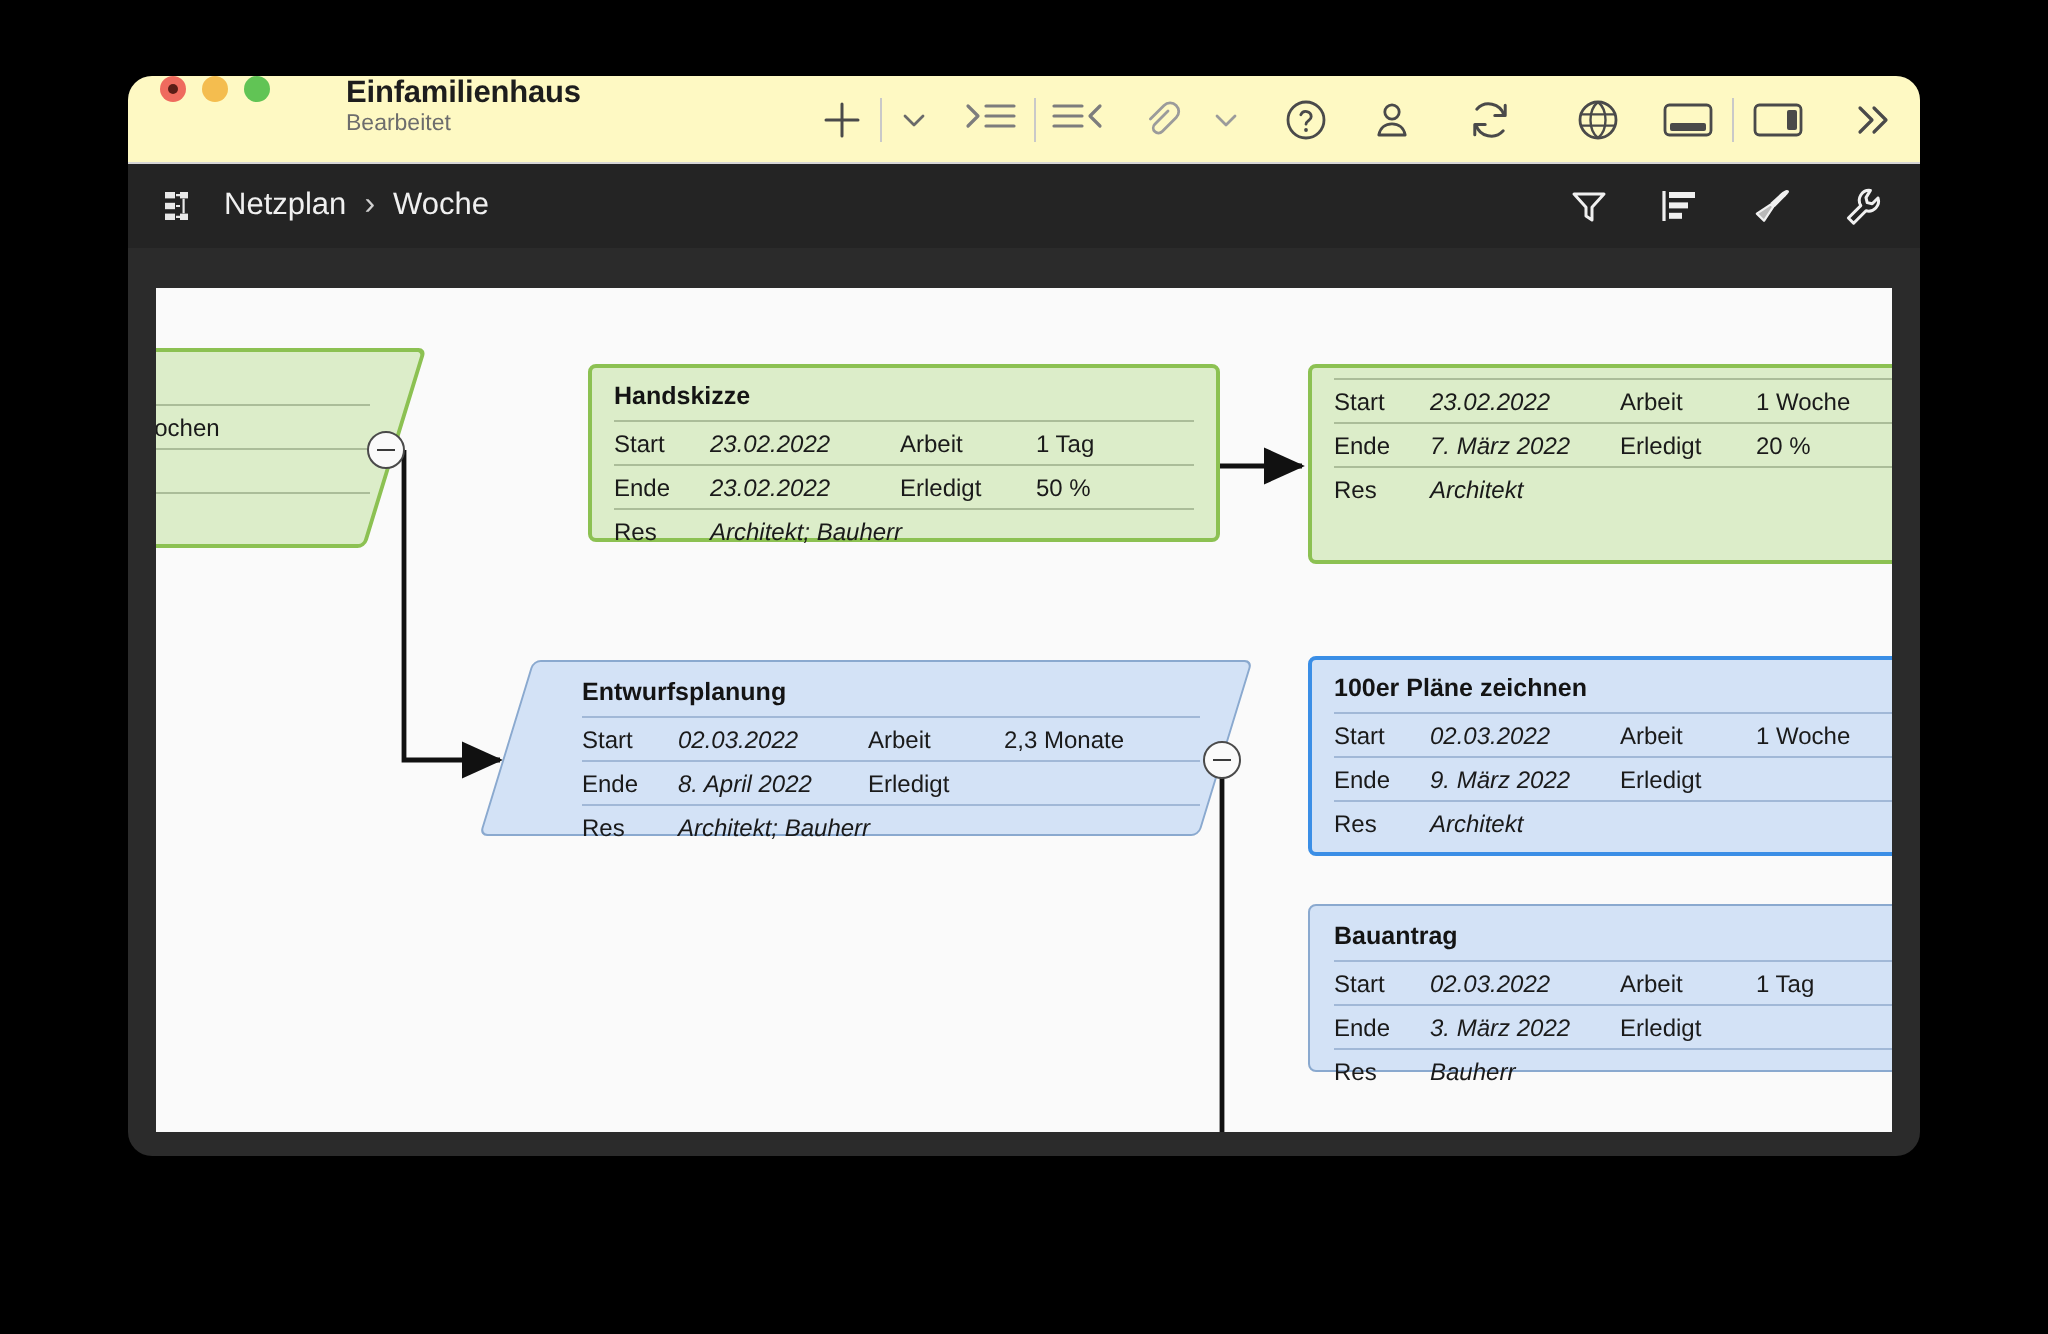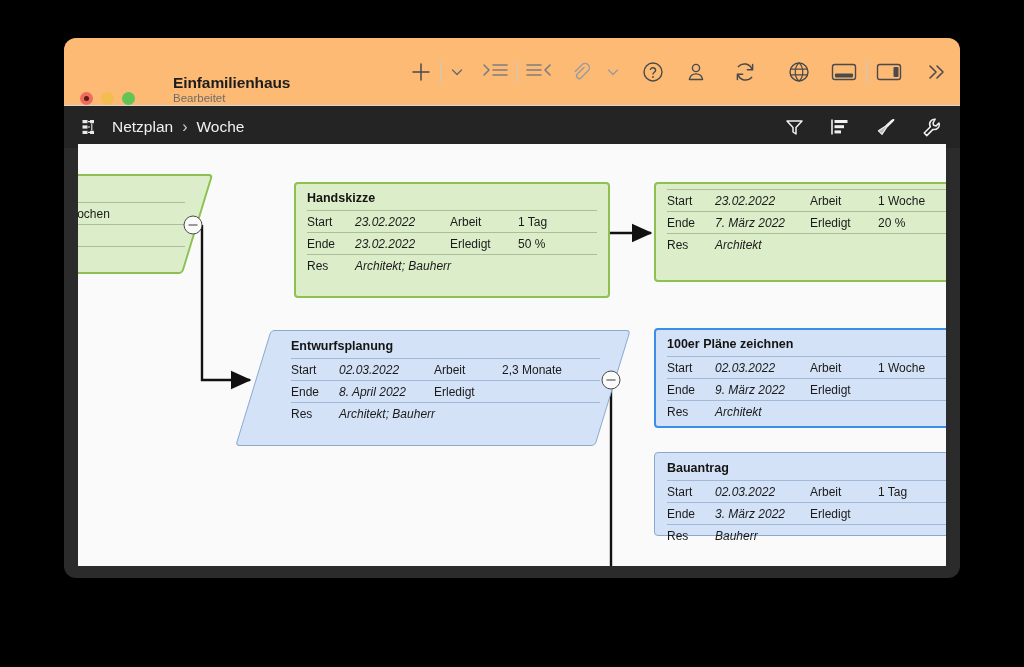--- a/index.html
+++ b/index.html
@@ -16,24 +16,24 @@
     width: 896px; height: 540px;
     background: #2b2b2b;
     border-radius: 12px;
     box-shadow: 0 10px 34px rgba(0,0,0,.55);
     overflow: hidden;
   }
 
   
   #titlebar {
     position: relative;
-    height: 68px;
-    background: #fdba74;
+    height: 44px;
+    background: #fef9c3;
     border-bottom: 1px solid #d6d6d6;
-    display: flex; align-items: flex-end;
+    display: flex; align-items: flex-start;
   }
   #traffic { display: flex; gap: 8px; padding-left: 16px; }
   .light { width: 13px; height: 13px; border-radius: 50%; position: relative; }
   .light.red { background: #ef6b5e; }
   .light.red::after {
     content: ""; position: absolute; left: 4px; top: 4px;
     width: 5px; height: 5px; border-radius: 50%; background: #5b1d16;
   }
   .light.yellow { background: #f4bd4f; }
   .light.green { background: #61c455; }
@@ -280,21 +280,21 @@
           </div>
           <div class="nrow">
             
           </div>
           <div class="nrow res"></div>
         </div>
       </div>
 
       <div class="minus" style="left:115px; top:81px; transform:translate(-50%,-50%);"></div>
 
-      <div class="node green" style="left:216px; top:38px; width:316px; height:116px;">
+      <div class="node green" style="left:216px; top:38px; width:316px; height:89px;">
         <div class="nbody"></div>
         <div class="ncontent">
           <div class="ntitle">Handskizze</div>
           <div class="nrow">
             <span class="c-lab">Start</span>
             <span class="c-val">23.02.2022</span>
             <span class="c-lab2">Arbeit</span>
             <span class="c-val2">1 Tag</span>
           </div>
           <div class="nrow">
@@ -325,21 +325,21 @@
             <span class="c-lab2">Erledigt</span>
             <span class="c-val2">20 %</span>
           </div>
           <div class="nrow res">
             <span class="c-lab">Res</span>
             <span class="c-val">Architekt</span>
           </div>
         </div>
       </div>
 
-      <div class="node blue skew" style="left:175px; top:186px; width:360px; height:116px;">
+      <div class="node blue skew" style="left:175px; top:186px; width:360px; height:88px;">
         <div class="nbody"></div>
         <div class="ncontent" style="padding-left:38px">
           <div class="ntitle">Entwurfsplanung</div>
           <div class="nrow">
             <span class="c-lab">Start</span>
             <span class="c-val">02.03.2022</span>
             <span class="c-lab2">Arbeit</span>
             <span class="c-val2">2,3 Monate</span>
           </div>
           <div class="nrow">

